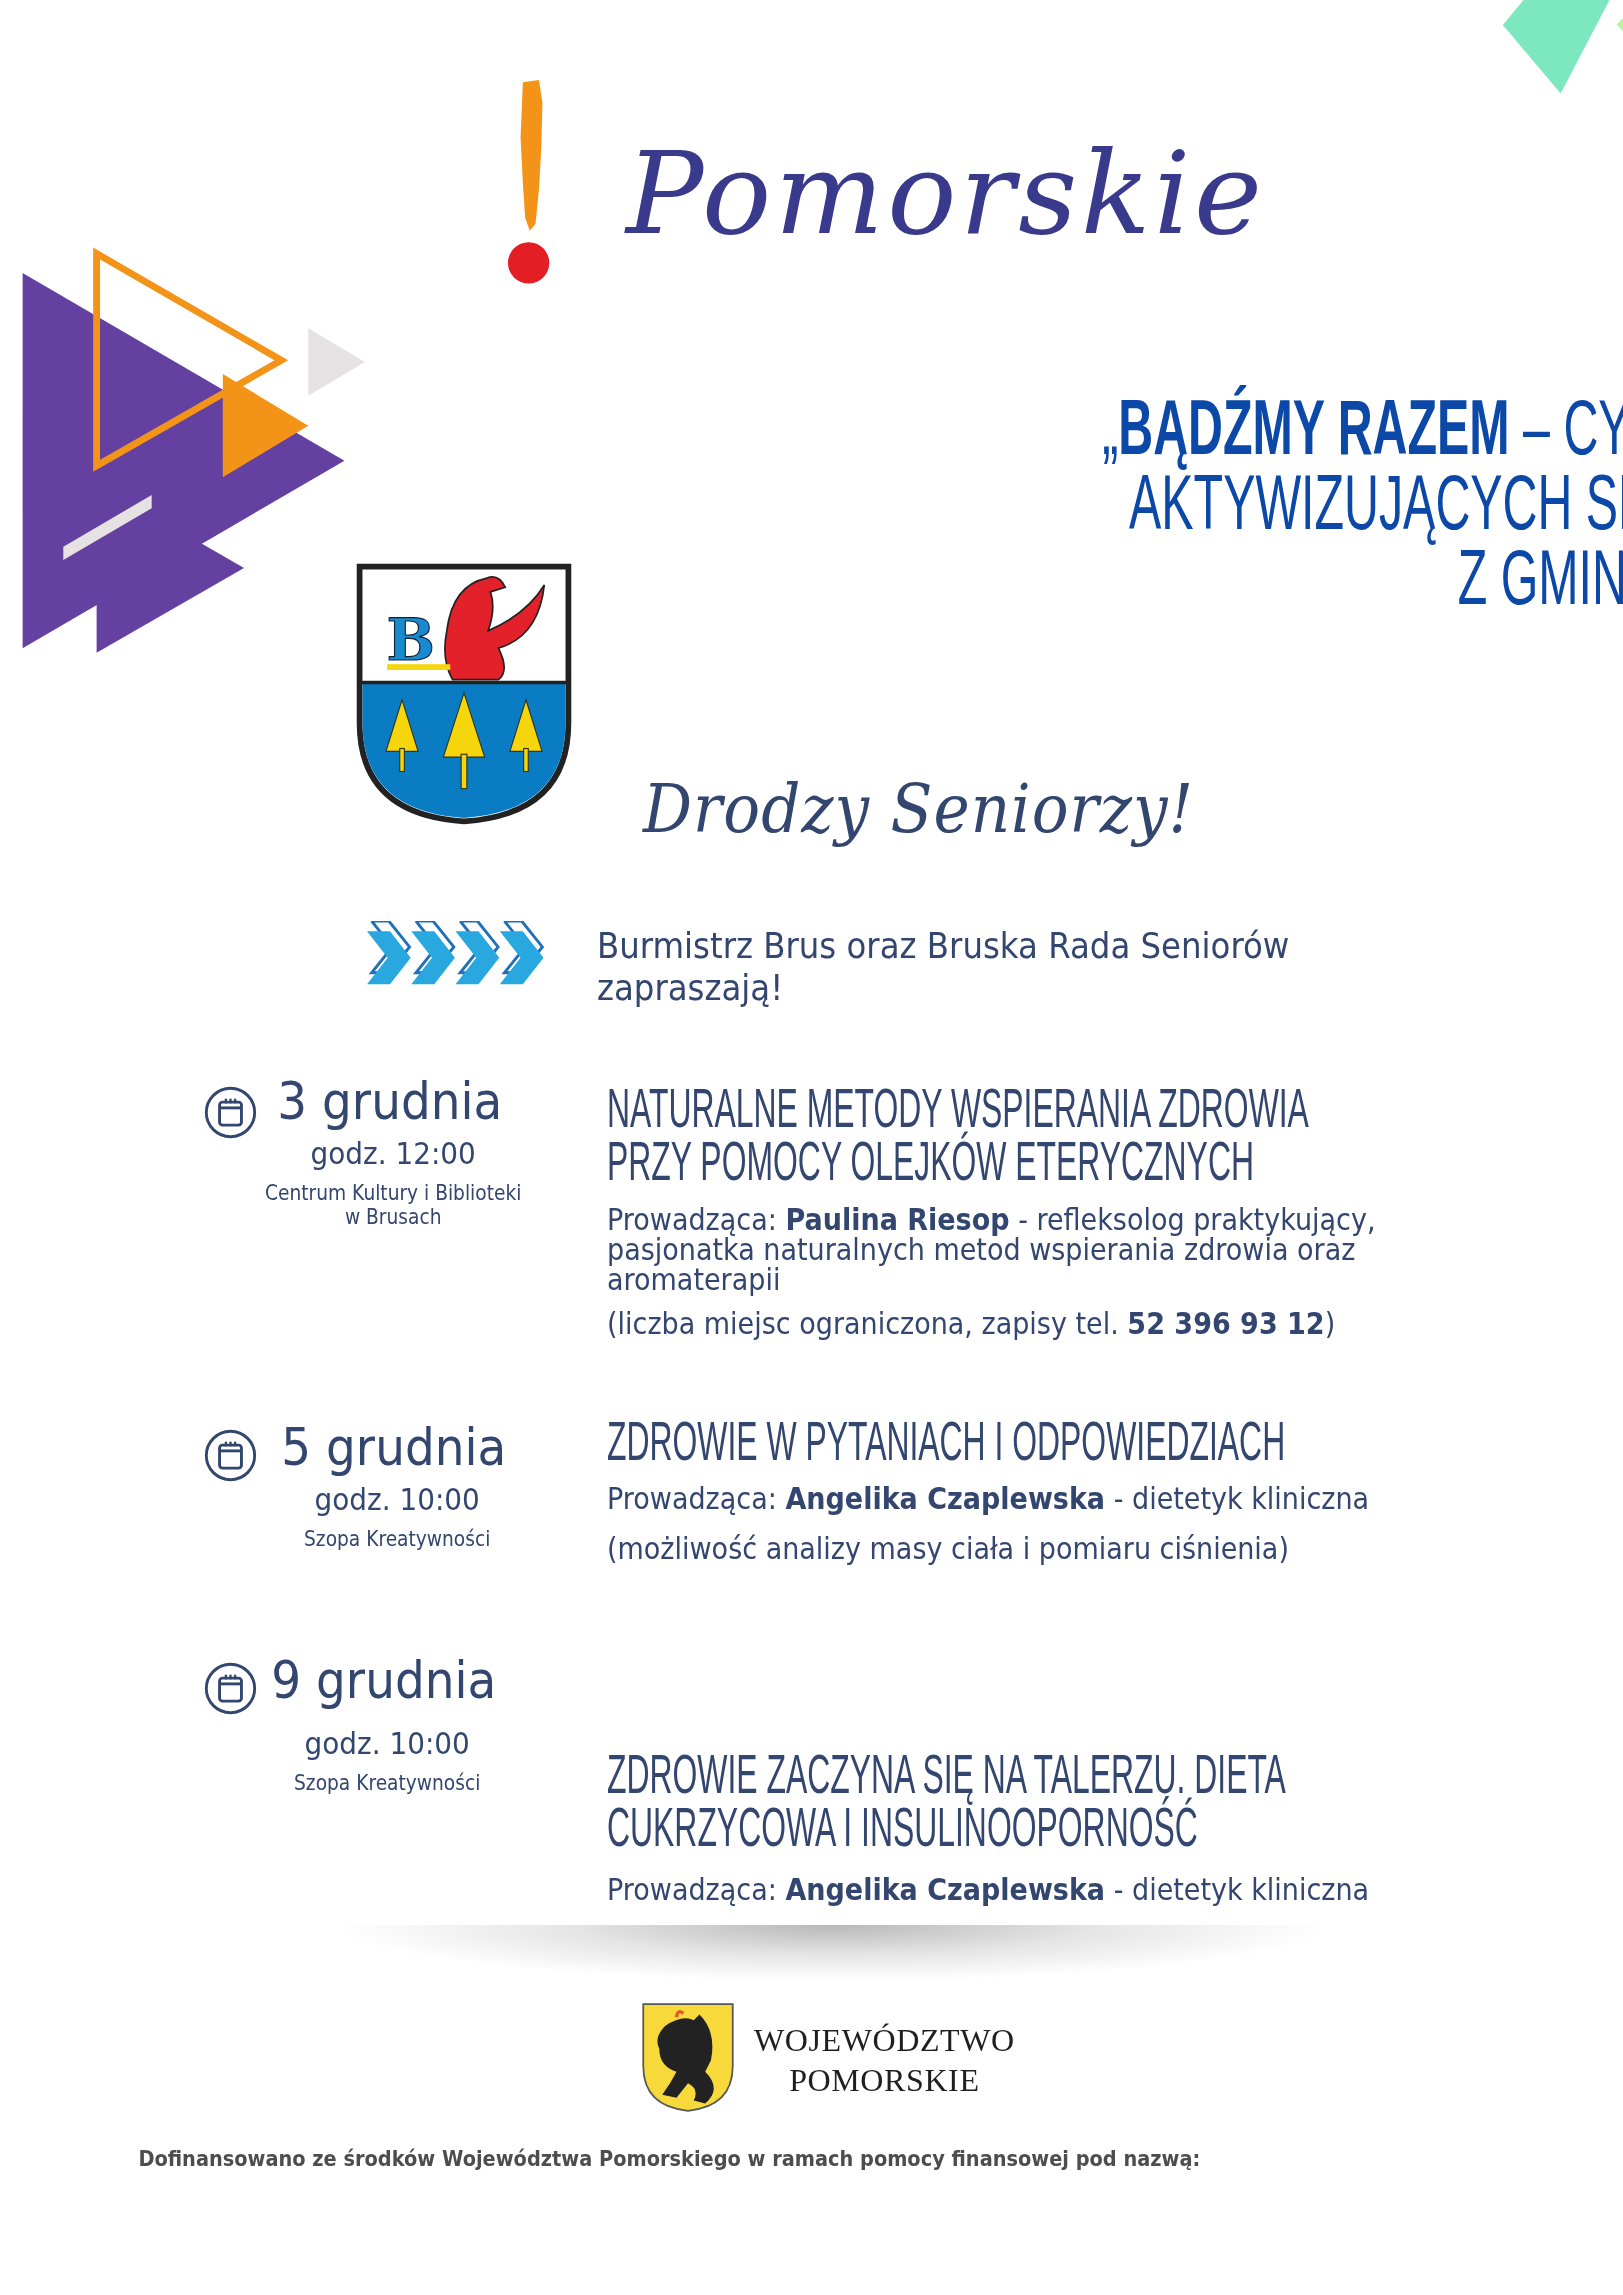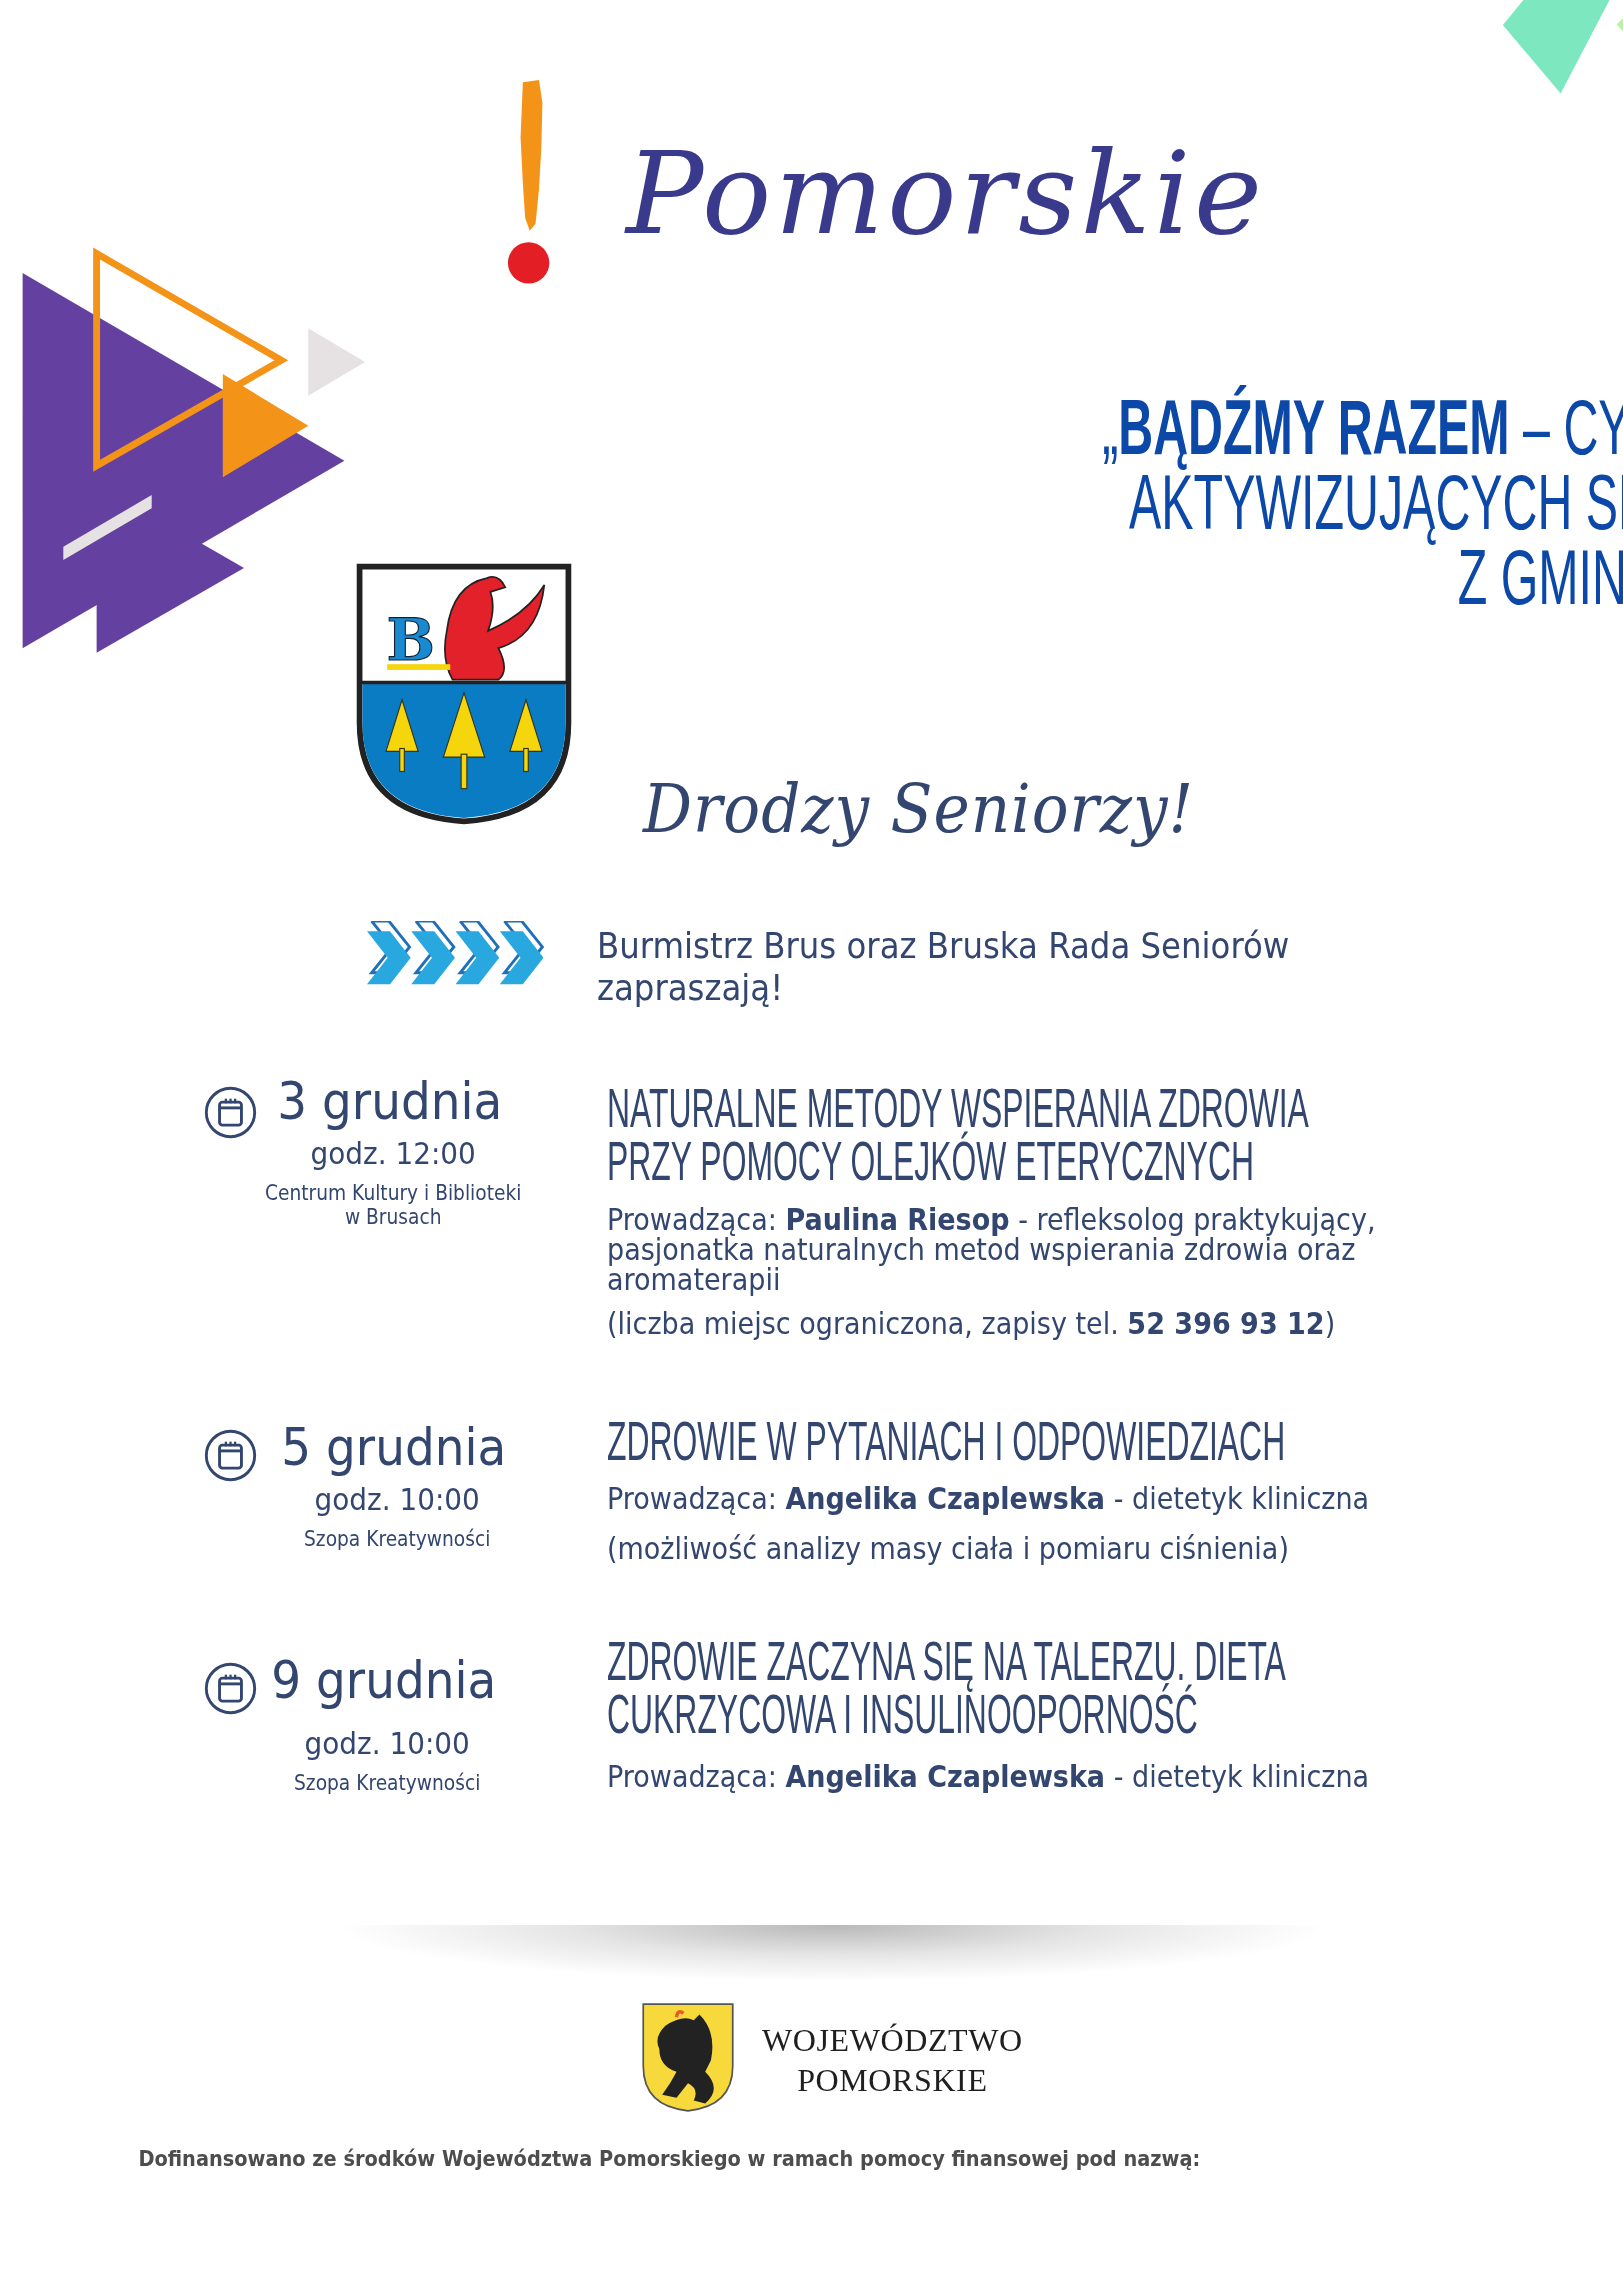--- a/index.html
+++ b/index.html
@@ -44,21 +44,21 @@
   .ev-desc b { font-weight:bold; }
   .ev-note { font-family:"DejaVu Sans", sans-serif; font-size:30px; line-height:34px; transform:scaleX(0.9); transform-origin:left top; width:953px; margin-top:11.5px; white-space:nowrap; }
   .ev-note b { font-weight:bold; }
 
   
   .shadow-sep { left:172px; top:1925px; width:1320px; height:75px; background:radial-gradient(ellipse 50% 100% at 50% 0%, rgba(0,0,0,0.28) 0%, rgba(0,0,0,0.10) 40%, rgba(255,255,255,0) 75%); }
 
   
   .woj-logo { left:642px; top:2003px; width:390px; height:115px; }
   .woj-crest { position:absolute; left:0; top:0; width:92px; height:109px; }
-  .woj-text { position:absolute; left:120px; top:17px; font-family:"Liberation Serif", serif; font-size:32px; line-height:40px; color:#1f1f1f; text-align:center; letter-spacing:0.6px; }
+  .woj-text { position:absolute; left:112px; top:17px; font-family:"Liberation Serif", serif; font-size:32px; line-height:40px; color:#1f1f1f; text-align:center; letter-spacing:0.6px; }
 
   
   .footer { left:0; top:2143px; width:1339px; text-align:center; color:#4d4d4d; font-family:"DejaVu Sans", sans-serif; font-weight:bold; }
   .footer .l1 { font-size:22px; line-height:32px; display:inline-block; transform:scaleX(0.88); }
   .footer .l2 { font-size:27.5px; line-height:41px; display:inline-block; transform:scaleX(0.88); }
   .footer .l3 { font-size:22px; line-height:32px; display:inline-block; transform:scaleX(0.88); }
 </style>
 </head>
 <body>
 
@@ -183,21 +183,21 @@
   <line x1="27" y1="38" x2="65" y2="38" stroke="#33466f" stroke-width="5"></line>
   <line x1="38" y1="22" x2="38" y2="30" stroke="#33466f" stroke-width="4"></line>
   <line x1="46" y1="22" x2="46" y2="30" stroke="#33466f" stroke-width="4"></line>
   <line x1="54" y1="22" x2="54" y2="30" stroke="#33466f" stroke-width="4"></line>
 </svg>
 <div class="abs ev-left" style="left:198px;top:1652px">
   <div class="ev-date">9 grudnia</div>
   <div class="ev-time" style="margin-top:13.8px">godz. 10:00</div>
   <div class="ev-place">Szopa Kreatywności</div>
 </div>
-<div class="abs ev-right" style="top:1635px">
+<div class="abs ev-right" style="top:1748px">
   <div class="ev-title">
     <div>ZDROWIE ZACZYNA SIĘ NA TALERZU. DIETA</div>
     <div>CUKRZYCOWA I INSULINOOPORNOŚĆ</div>
   </div>
   <div class="ev-desc" style="margin-top:20.7px"><span>Prowadząca: </span><b>Angelika Czaplewska</b><span> - dietetyk kliniczna</span></div>
 </div>
 
 <div class="abs shadow-sep"></div>
 
 <div class="abs woj-logo">

